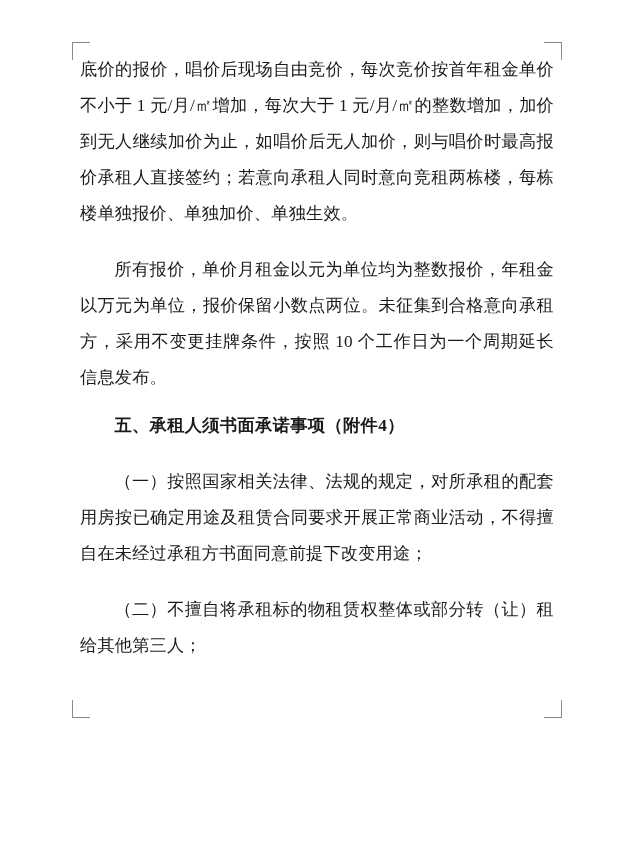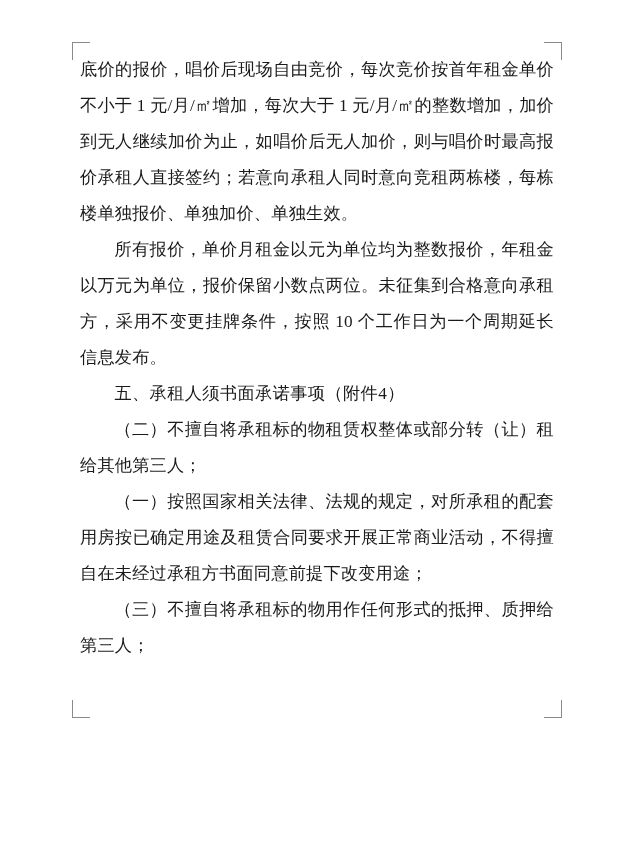--- a/index.html
+++ b/index.html
@@ -55,25 +55,27 @@
     margin: 0 0 0 0;
     font-size: 17.2px;
     line-height: 36px;
     text-align: justify;
     text-justify: inter-ideograph;
     letter-spacing: 0.2px;
     font-family: "Liberation Serif", "DejaVu Serif", serif;
   }
   p.indent {
     text-indent: 2em;
+    margin-top: 20px;
   }
   p.heading {
-    font-weight: normal;
+    font-weight: bold;
     text-indent: 2em;
     letter-spacing: 0.4px;
+    margin-top: 12px;
   }
 </style>
 </head>
 <body>
 
 <div class="page">
 
   <div class="crop tl">
       <i class="h"></i>
       <i class="v"></i>
@@ -88,18 +90,17 @@
     </div>
   <div class="crop br">
       <i class="h"></i>
       <i class="v"></i>
     </div>
 
   <div class="content">
     <p class="body">底价的报价，唱价后现场自由竞价，每次竞价按首年租金单价不小于 1 元/月/㎡增加，每次大于 1 元/月/㎡的整数增加，加价到无人继续加价为止，如唱价后无人加价，则与唱价时最高报价承租人直接签约；若意向承租人同时意向竞租两栋楼，每栋楼单独报价、单独加价、单独生效。</p>
     <p class="indent">所有报价，单价月租金以元为单位均为整数报价，年租金以万元为单位，报价保留小数点两位。未征集到合格意向承租方，采用不变更挂牌条件，按照 10 个工作日为一个周期延长信息发布。</p>
     <p class="heading">五、承租人须书面承诺事项（附件4）</p>
+    <p class="indent">（一）按照国家相关法律、法规的规定，对所承租的配套用房按已确定用途及租赁合同要求开展正常商业活动，不得擅自在未经过承租方书面同意前提下改变用途；</p>
     <p class="indent">（二）不擅自将承租标的物租赁权整体或部分转（让）租给其他第三人；</p>
-    <p class="indent">（一）按照国家相关法律、法规的规定，对所承租的配套用房按已确定用途及租赁合同要求开展正常商业活动，不得擅自在未经过承租方书面同意前提下改变用途；</p>
-    <p class="indent">（三）不擅自将承租标的物用作任何形式的抵押、质押给第三人；</p>
   </div>
 
 </div>
 
 </body></html>

